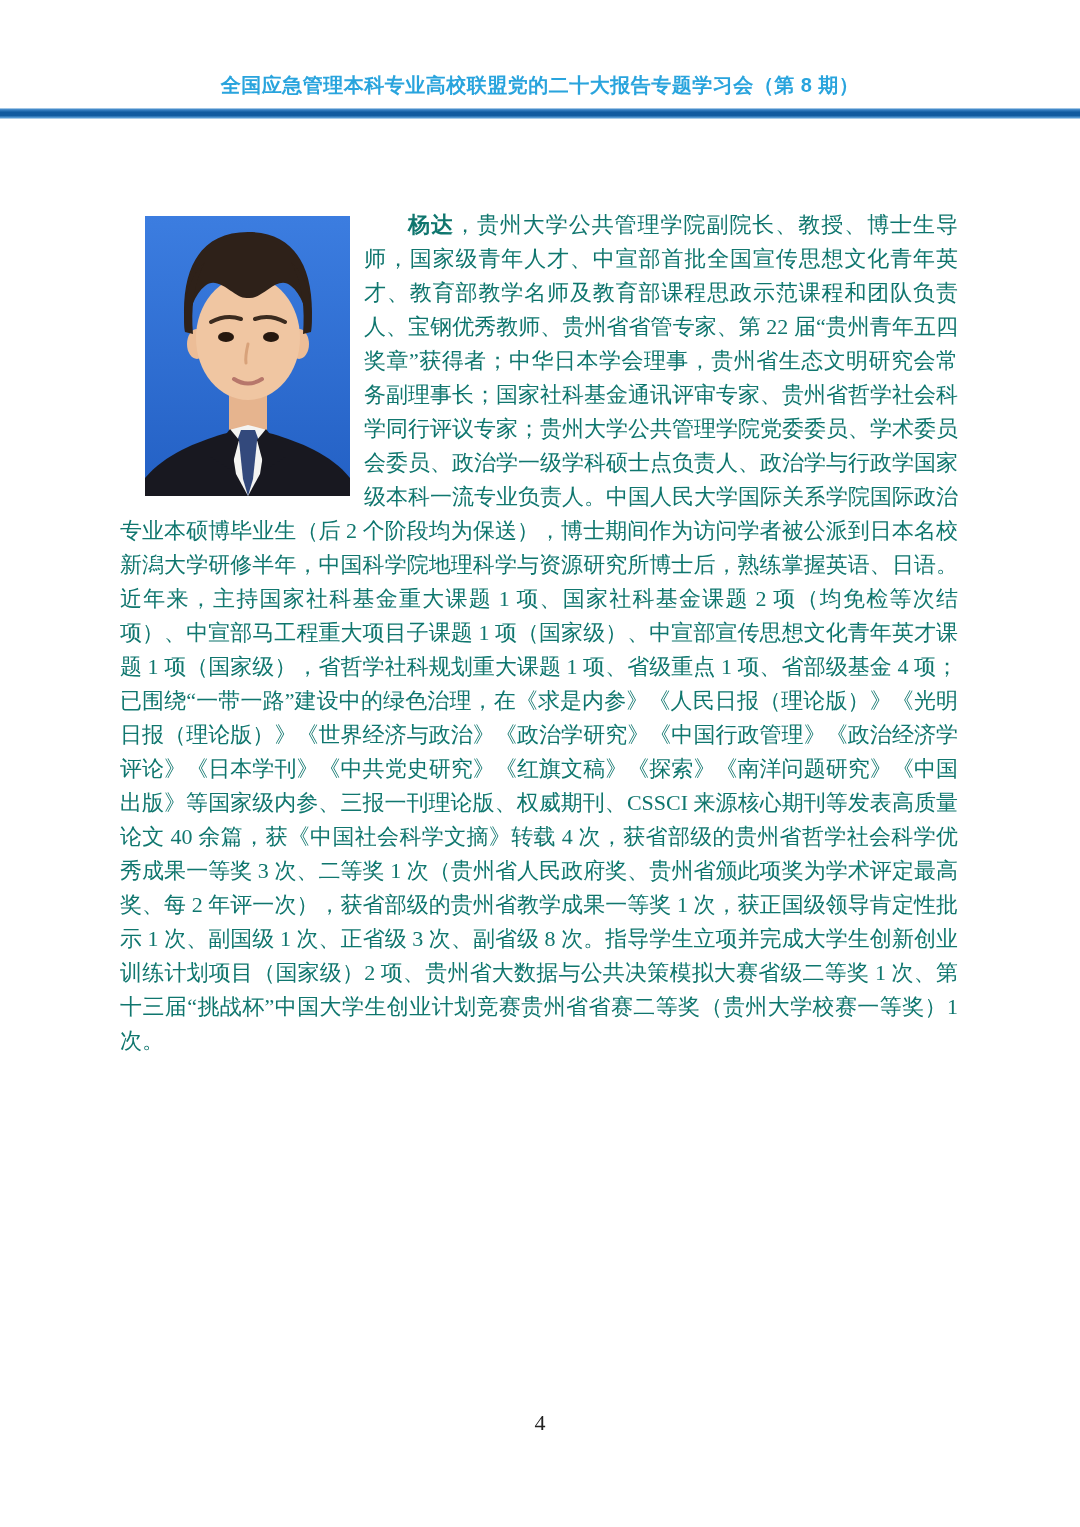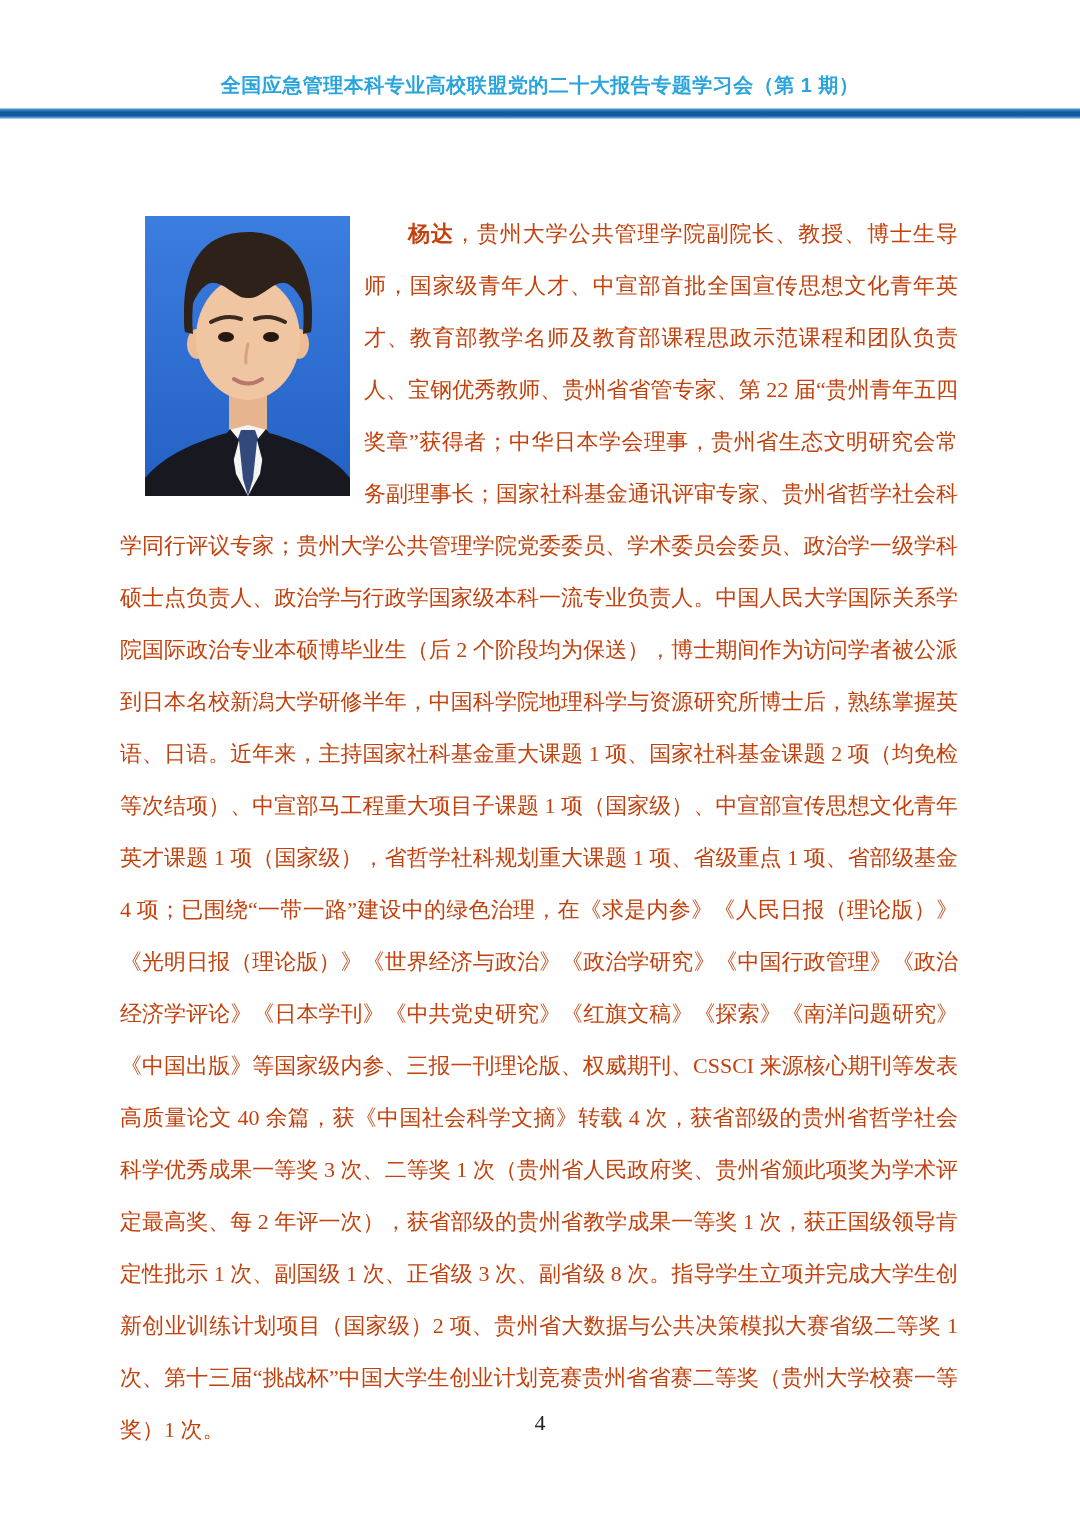--- a/index.html
+++ b/index.html
@@ -33,40 +33,40 @@
   }
   .photo {
     float:left;
     width:205px; height:280px;
     margin:8px 14px 2px 25px;
   }
   .photo svg { display:block; width:100%; height:100%; }
   .bio {
     margin:0;
     font-size:22px;
-    line-height:52px;
-    color:#c2410c;
+    line-height:34px;
+    color:#0f766e;
     text-align:justify;
     text-indent:2em;
   }
   .person-name { font-weight:bold; }
   
   .footer {
     position:absolute; top:1410px; left:0; width:100%;
     text-align:center;
     font-size:22px;
     color:#222222;
   }
 </style>
 </head>
 <body>
 
 <div class="page">
 
-  <div class="header-title">全国应急管理本科专业高校联盟党的二十大报告专题学习会（第 1 期）</div>
+  <div class="header-title">全国应急管理本科专业高校联盟党的二十大报告专题学习会（第 8 期）</div>
   <div class="header-rule"></div>
 
   <div class="content">
 
     <div class="photo">
       <svg viewBox="0 0 205 280" preserveAspectRatio="none">
         <defs>
           <linearGradient id="pbg" x1="0" y1="0" x2="0" y2="1">
             <stop offset="0" stop-color="#3c7de0"></stop>
             <stop offset="1" stop-color="#2360c4"></stop>

